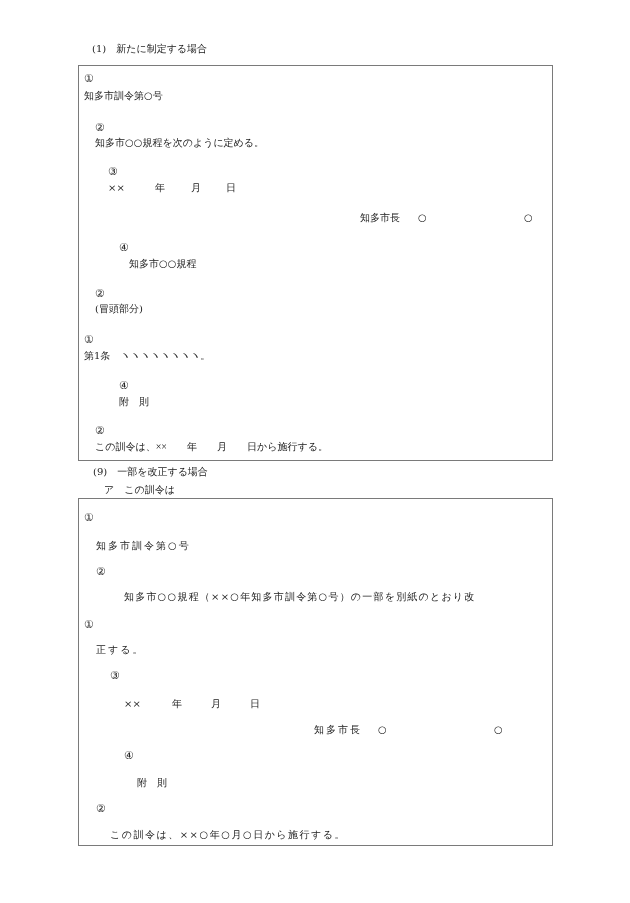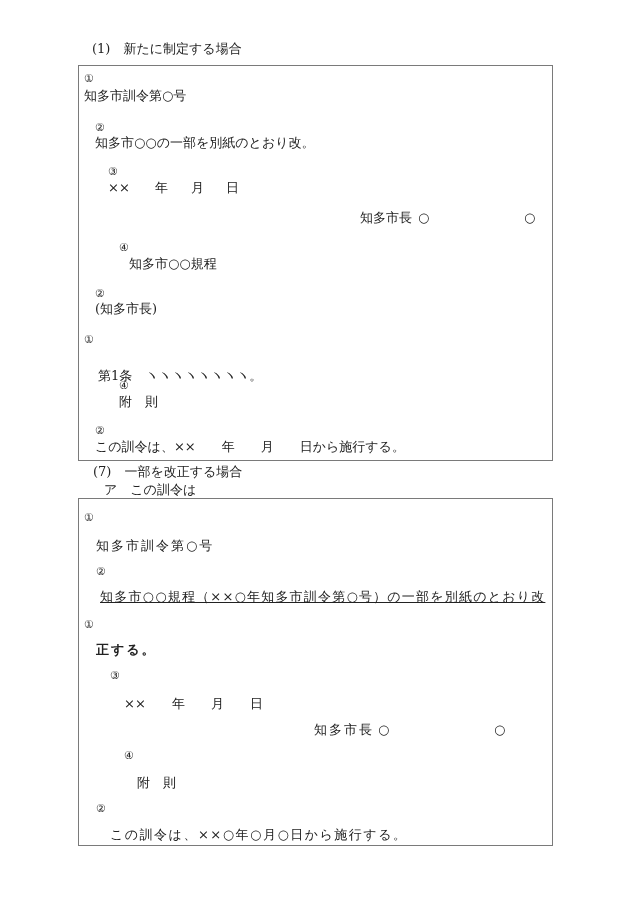--- a/index.html
+++ b/index.html
@@ -11,21 +11,21 @@
       width: 630px;
       height: 903px;
       position: relative;
       font-family: "DejaVu Serif", "Liberation Serif", serif;
       color: #222222;
       overflow: hidden;
     }
     .t {
       position: absolute;
       white-space: pre;
-      font-size: 13px;
+      font-size: 10px;
       line-height: 13px;
     }
     .box {
       position: absolute;
       border: 1px solid #7a7a7a;
       box-sizing: border-box;
       background: #ffffff;
     }
     .circ {
       font-size: 11px;
@@ -38,60 +38,60 @@
 <body>
 
 <div class="t" style="left:92px; top:42px;">(1)　新たに制定する場合</div>
 
 <div class="box" style="left:78px; top:65px; width:475px; height:396px;"></div>
 
 <div class="t circ" style="left:84px; top:72px;">①</div>
 <div class="t" style="left:84px; top:89px;">知多市訓令第○号</div>
 
 <div class="t circ" style="left:95px; top:121px;">②</div>
-<div class="t" style="left:95px; top:136px;">知多市○○の一部を別紙のとおり改。</div>
+<div class="t" style="left:95px; top:136px;">知多市○○規程を次のように定める。</div>
 
 <div class="t circ" style="left:108px; top:165px;">③</div>
 <div class="t" style="left:108px; top:181px;">××</div>
 <div class="t" style="left:155px; top:181px;">年</div>
 <div class="t" style="left:191px; top:181px;">月</div>
 <div class="t" style="left:226px; top:181px;">日</div>
 
 <div class="t" style="left:360px; top:211px;">知多市長</div>
 <div class="t" style="left:418px; top:211px;">○</div>
 <div class="t" style="left:524px; top:211px;">○</div>
 
 <div class="t circ" style="left:119px; top:241px;">④</div>
 <div class="t" style="left:129px; top:257px;">知多市○○規程</div>
 
 <div class="t circ" style="left:95px; top:287px;">②</div>
-<div class="t" style="left:95px; top:302px;">(知多市長)</div>
+<div class="t" style="left:95px; top:302px;">(冒頭部分)</div>
 
 <div class="t circ" style="left:84px; top:333px;">①</div>
-<div class="t" style="left:98px; top:349px;margin-top:20px;">第1条　ヽヽヽヽヽヽヽヽ。</div>
+<div class="t" style="left:84px; top:349px;">第1条　ヽヽヽヽヽヽヽヽ。</div>
 
 <div class="t circ" style="left:119px; top:379px;">④</div>
 <div class="t" style="left:119px; top:395px;">附　則</div>
 
 <div class="t circ" style="left:95px; top:424px;">②</div>
-<div class="t" style="left:95px; top:440px;">この訓令は、××　　年　　月　　日から施行する。</div>
+<div class="t" style="left:95px; top:440px;font-family:Liberation Serif, serif;">この訓令は、××　　年　　月　　日から施行する。</div>
 
-<div class="t" style="left:93px; top:465px;">(7)　一部を改正する場合</div>
+<div class="t" style="left:93px; top:465px;">(9)　一部を改正する場合</div>
 <div class="t" style="left:104px; top:483px;">ア　この訓令は</div>
 
 <div class="box" style="left:78px; top:498px; width:475px; height:348px;"></div>
 
 <div class="t circ" style="left:84px; top:511px;">①</div>
 <div class="t spaced" style="left:96px; top:539px;">知多市訓令第○号</div>
 
 <div class="t circ" style="left:96px; top:565px;">②</div>
-<div class="t" style="left:100px; top:590px; letter-spacing:1.2px;text-decoration:underline;">知多市○○規程（××○年知多市訓令第○号）の一部を別紙のとおり改</div>
+<div class="t" style="left:124px; top:590px; letter-spacing:1.2px;">知多市○○規程（××○年知多市訓令第○号）の一部を別紙のとおり改</div>
 
 <div class="t circ" style="left:84px; top:618px;">①</div>
-<div class="t spaced" style="left:96px; top:643px;font-weight:bold;">正する。</div>
+<div class="t spaced" style="left:96px; top:643px;">正する。</div>
 
 <div class="t circ" style="left:110px; top:669px;">③</div>
 <div class="t" style="left:124px; top:697px;">××</div>
 <div class="t" style="left:172px; top:697px;">年</div>
 <div class="t" style="left:211px; top:697px;">月</div>
 <div class="t" style="left:250px; top:697px;">日</div>
 
 <div class="t spaced" style="left:314px; top:723px;">知多市長</div>
 <div class="t" style="left:378px; top:723px;">○</div>
 <div class="t" style="left:494px; top:723px;">○</div>

